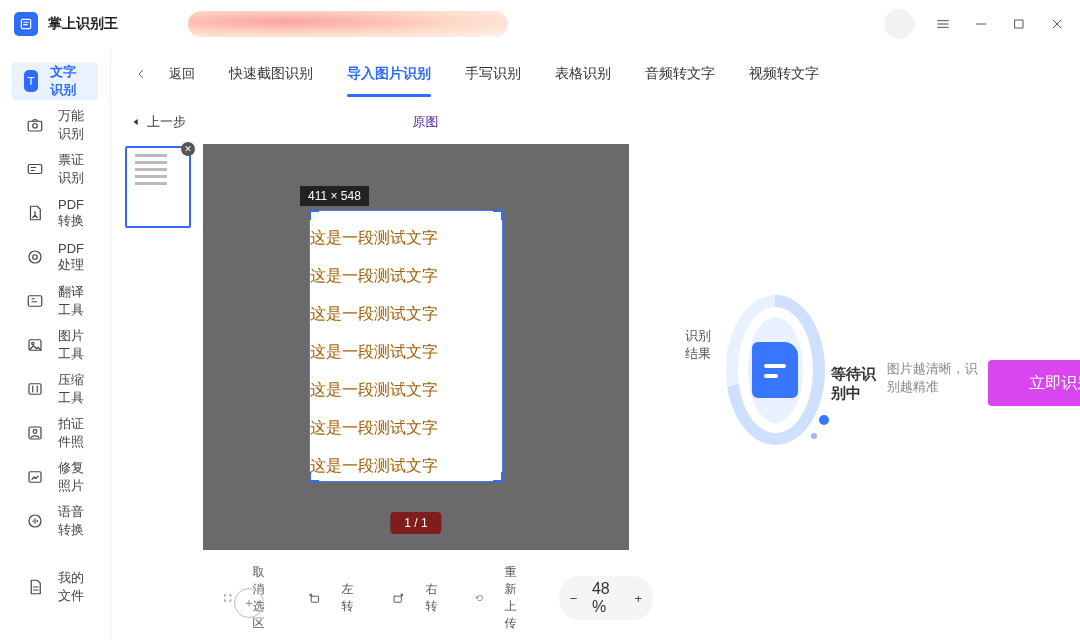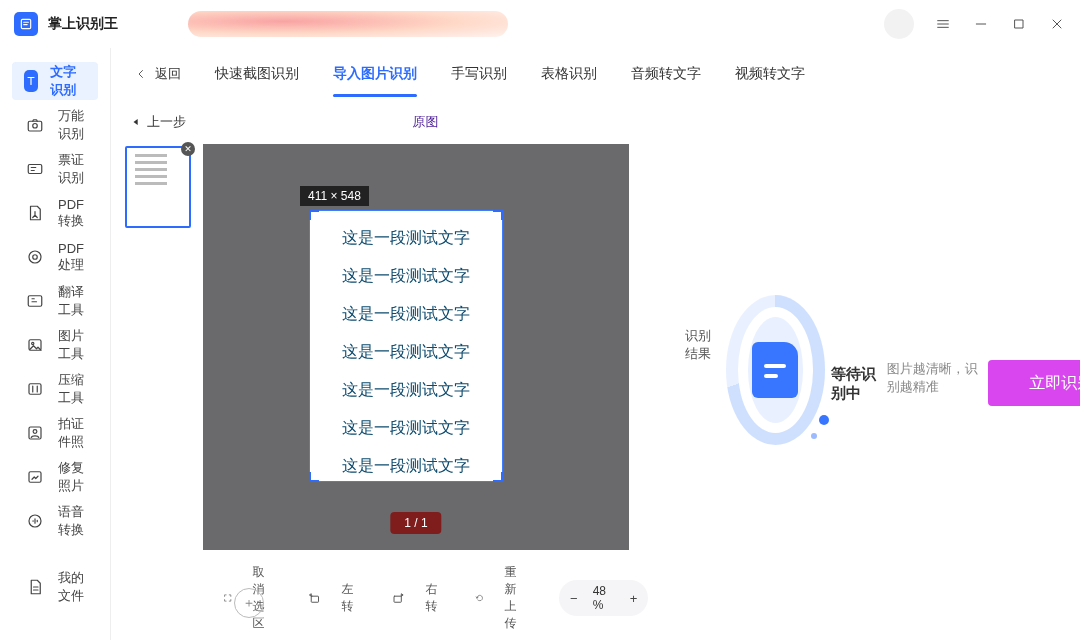--- a/index.html
+++ b/index.html
@@ -21,21 +21,21 @@
 .sidebar { width:200px; padding:14px 12px; }
 .sidebar-item { display:flex; align-items:center; height:38px; padding:0 14px; border-radius:4px; cursor:pointer; color:#444; margin-bottom:6px; }
 .sidebar-item.active { background:#eaf1ff; color:#2d6cff; font-weight:600; }
 .sidebar-item .side-icon { width:18px; height:18px; margin-right:14px; display:flex; align-items:center; justify-content:center; }
 .sidebar-item.active .side-box { width:22px; height:22px; background:#2d6cff; border-radius:5px; display:flex; align-items:center; justify-content:center; color:#fff; margin-right:12px; margin-left:-2px; }
 .sidebar .gap { height:22px; }
 
 
 .content { flex:1; border-left:1px solid #eee; display:flex; flex-direction:column; }
 .tabs { display:flex; align-items:center; height:52px; padding:0 24px; gap:34px; }
-.back { display:flex; align-items:center; gap:8px; color:#333; cursor:pointer; }
+.back { display:flex; align-items:center; gap:22px; color:#333; cursor:pointer; }
 .tab { font-size:14px; color:#333; cursor:pointer; padding:14px 0; position:relative; }
 .tab.active { color:#2d6cff; font-weight:600; }
 .tab.active::after { content:""; position:absolute; left:0; right:0; bottom:0; height:3px; background:#2d6cff; border-radius:2px; }
 
 
 .workspace { flex:1; display:flex; padding:0 0 0 14px; }
 .editor-col { width:540px; display:flex; flex-direction:column; }
 .editor-head { display:flex; align-items:center; height:44px; }
 .prev-step { display:flex; align-items:center; gap:6px; cursor:pointer; margin-left:6px; }
 .orig-label { flex:1; text-align:center; color:#4c1d95; }
@@ -45,30 +45,30 @@
 .thumb .tiny-line { height:3px; background:#bbb; margin-bottom:4px; width:70%; }
 .thumb .close { position:absolute; top:-6px; right:-6px; width:14px; height:14px; background:#555; border-radius:50%; color:#fff; font-size:9px; display:flex; align-items:center; justify-content:center; cursor:pointer; }
 .canvas { width:426px; height:406px; background:#6a6a6d; position:relative; overflow:hidden;padding-left:28px; }
 .page { position:absolute; left:106px; top:66px; width:194px; height:272px; background:#fff; border:1px solid #3d7dff; }
 .page .corner { position:absolute; width:10px; height:10px; border:2px solid #2d6cff; }
 .page .tl { top:-1px; left:-1px; border-right:none; border-bottom:none; }
 .page .tr { top:-1px; right:-1px; border-left:none; border-bottom:none; }
 .page .bl { bottom:-1px; left:-1px; border-right:none; border-top:none; }
 .page .br { bottom:-1px; right:-1px; border-left:none; border-top:none; }
 .dim-badge { position:absolute; top:42px; left:97px; background:#222; color:#fff; font-size:12px; padding:3px 8px; }
-.page .line { font-size:16px; color:#0c4a6e; text-align:center; margin-top:17px; }
+.page .line { font-size:16px; color:#a16207; margin-top:17px; }
 .pager { position:absolute; bottom:16px; left:50%; transform:translateX(-50%); background:#7f1d1d; color:#fff; font-size:12px; padding:4px 14px; border-radius:4px; }
 
 .editor-tools { display:flex; align-items:center; margin-top:14px; gap:32px; padding-left:98px; }
 .tool { display:flex; flex-direction:row; align-items:center; gap:20px; color:#555; cursor:pointer; font-size:12px; }
 .tool svg { width:20px; height:20px; stroke:#555; fill:none; stroke-width:1.6; }
 .add-btn { position:absolute; left:234px; bottom:22px; width:30px; height:30px; border:1.6px solid #bbb; border-radius:50%; display:flex; align-items:center; justify-content:center; color:#888; cursor:pointer; }
 .zoom { margin-left:auto; margin-right:20px; display:flex; align-items:center; gap:10px; background:#f5f5f7; border-radius:20px; padding:4px 6px; }
 .zoom .zb { width:22px; height:22px; display:flex; align-items:center; justify-content:center; cursor:pointer; color:#444; }
-.zoom .zv { font-size:12px; color:#333; }
+.zoom .zv { font-size:16px; color:#333; }
 
 
 .result-col { flex:1; display:flex; flex-direction:row; align-items:center; padding:12px 20px;gap:6px; }
 .result-head { color:#555; margin-bottom:50px; }
 .waiting-icon { width:150px; height:150px; position:relative; }
 .waiting-icon .ring { position:absolute; inset:0; border-radius:50%; background:conic-gradient(#cfe0ff 0deg 250deg,#e9f0ff 250deg 360deg); }
 .waiting-icon .ring::before { content:""; position:absolute; inset:12px; background:#fff; border-radius:50%; }
 .waiting-icon .inner { position:absolute; inset:22px; background:#e9f0ff; border-radius:50%; display:flex; align-items:center; justify-content:center; }
 .waiting-icon .doc { width:46px; height:56px; background:#3976ff; border-radius:6px 14px 6px 6px; position:relative; }
 .waiting-icon .doc::before, .waiting-icon .doc::after { content:""; position:absolute; background:#fff; left:12px; height:4px; border-radius:2px; }

